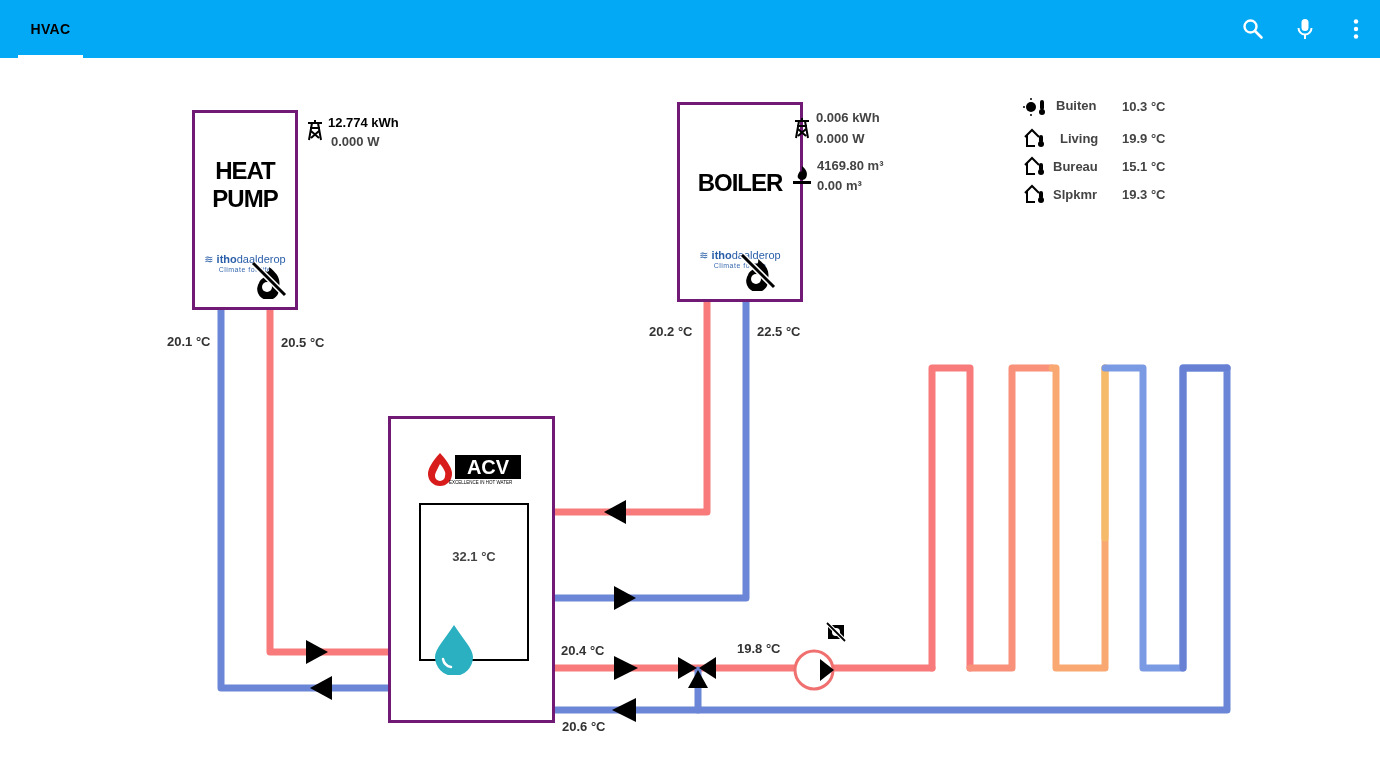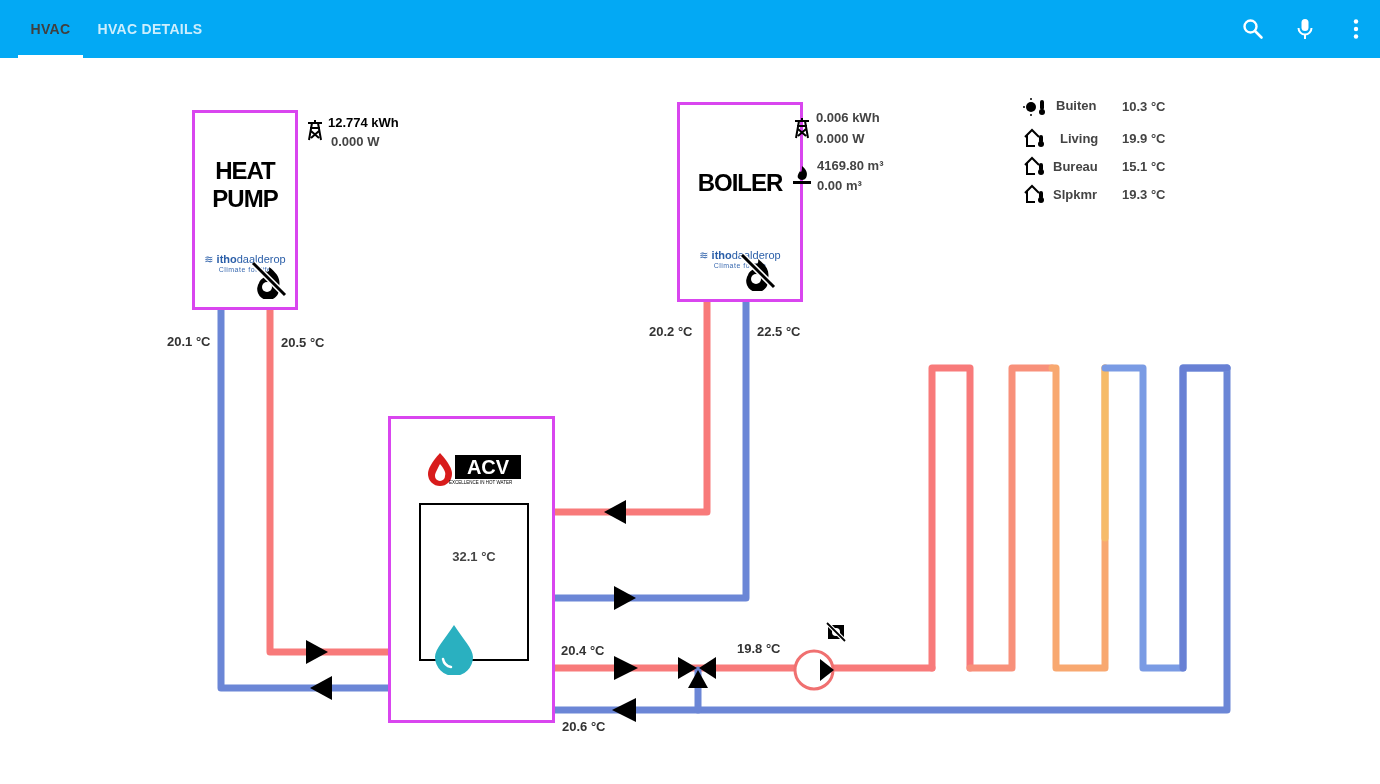--- a/index.html
+++ b/index.html
@@ -1,37 +1,36 @@
 <!DOCTYPE html>
 <html><head>
 <meta charset="utf-8">
 <style>
   html, body { margin:0; padding:0; }
   body { width:1380px; height:784px; background:#fff; font-family:"Liberation Sans", sans-serif; overflow:hidden; position:relative; }
   .topbar { position:absolute; left:0; top:0; width:1380px; height:58px; background:#03a9f4; }
   .tab { position:absolute; top:0; height:58px; line-height:58px; color:rgba(255,255,255,0.8); font-size:14px; font-weight:bold; letter-spacing:0.3px; text-align:center; cursor:pointer; }
-  .tab.active { color:#404040; }
+  .tab.active { color:#000000; }
   .tab-ind { position:absolute; left:18px; top:55px; width:65px; height:3px; background:#fff; }
   .tb-icon { position:absolute; top:17px; width:24px; height:24px; cursor:pointer; }
   .diagram { position:absolute; left:0; top:58px; width:1380px; height:726px; }
   .lbl { position:absolute; font-size:13px; font-weight:bold; color:#333; white-space:nowrap; }
-  .box { position:absolute; border:3px solid #d946ef; background:#fff; box-sizing:border-box; }
+  .box { position:absolute; border:3px solid #701a75; background:#fff; box-sizing:border-box; }
   .box-title { position:absolute; left:0; width:100%; text-align:center; font-weight:bold; font-size:24px; color:#000; letter-spacing:-1px; line-height:28px; }
   .itho { position:absolute; left:0; width:100%; text-align:center;margin-top:32px; }
   .itho .name { color:#2a5ea8; font-size:11px; }
   .itho .name b { font-weight:bold; }
   .itho .sub { color:#3a6ab0; font-size:7px; letter-spacing:0.5px; }
   .temp-row { position:absolute; font-size:13px; font-weight:bold; color:#444; }
 </style>
 </head>
 <body>
 
 <div class="topbar">
   <div class="tab active" style="left:18px;width:65px;">HVAC</div>
-  <div class="tab" style="left:90px;width:120px;">HVAC DETAILS</div>
   <div class="tab-ind"></div>
 
   <svg class="tb-icon" style="left:1241px;" viewBox="0 0 24 24">
     <circle cx="9.5" cy="9.5" r="6" fill="none" stroke="#fff" stroke-width="2.4"></circle>
     <line x1="14" y1="14" x2="20.5" y2="20.5" stroke="#fff" stroke-width="2.6" stroke-linecap="round"></line>
   </svg>
   <svg class="tb-icon" style="left:1293px;" viewBox="0 0 24 24">
     <rect x="8.5" y="2" width="7" height="12" rx="3.5" fill="#fff"></rect>
     <path d="M5.5 11 a6.5 6.5 0 0 0 13 0" fill="none" stroke="#fff" stroke-width="2"></path>
     <line x1="12" y1="17.5" x2="12" y2="22" stroke="#fff" stroke-width="2"></line>

